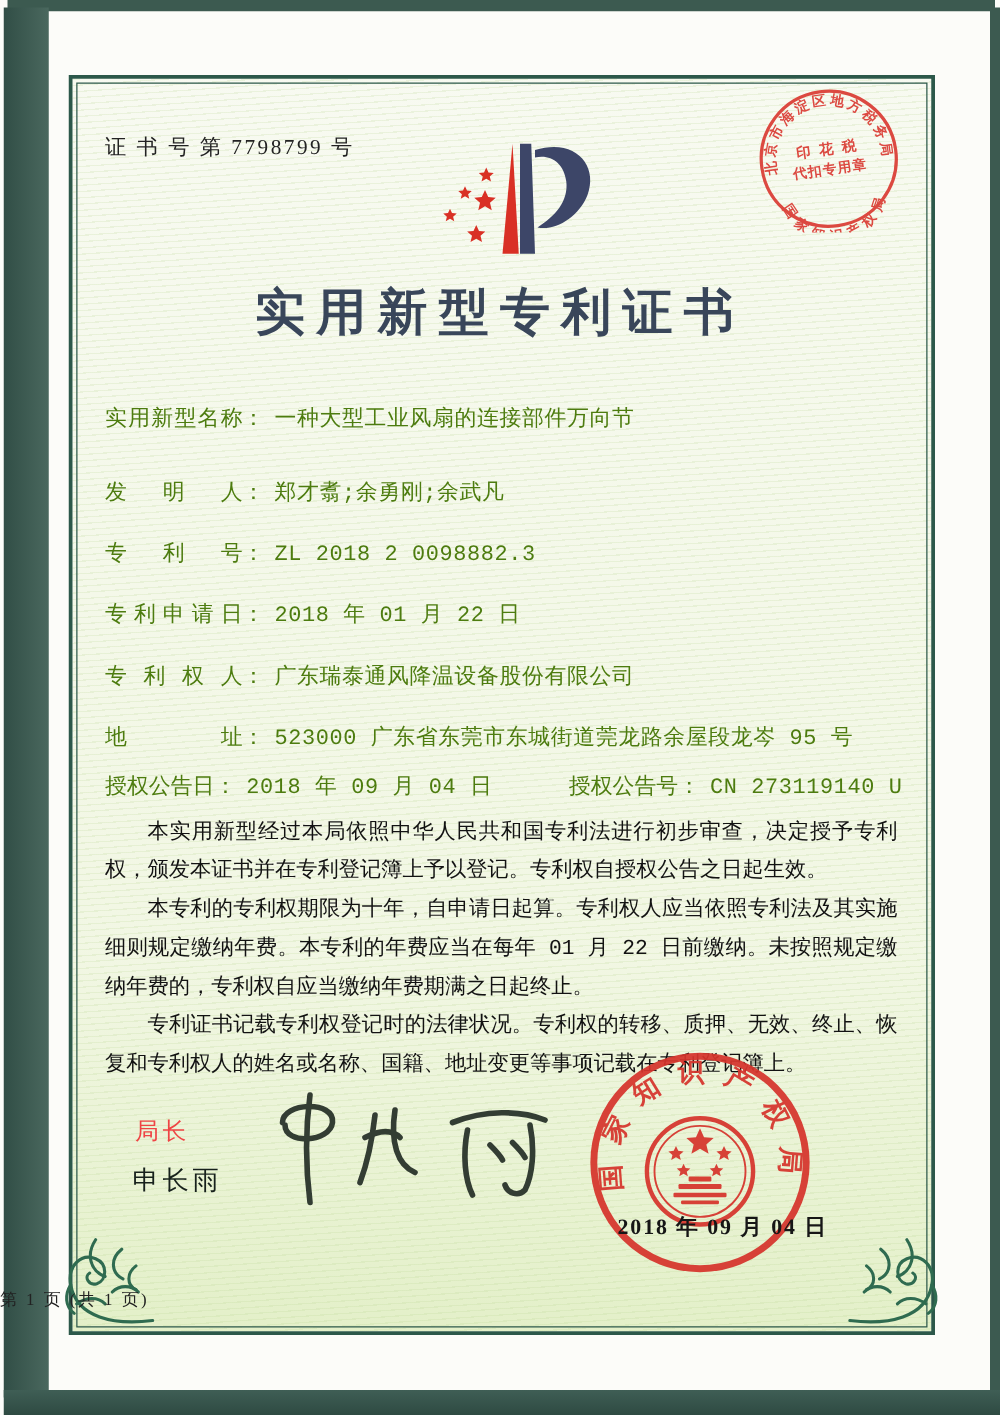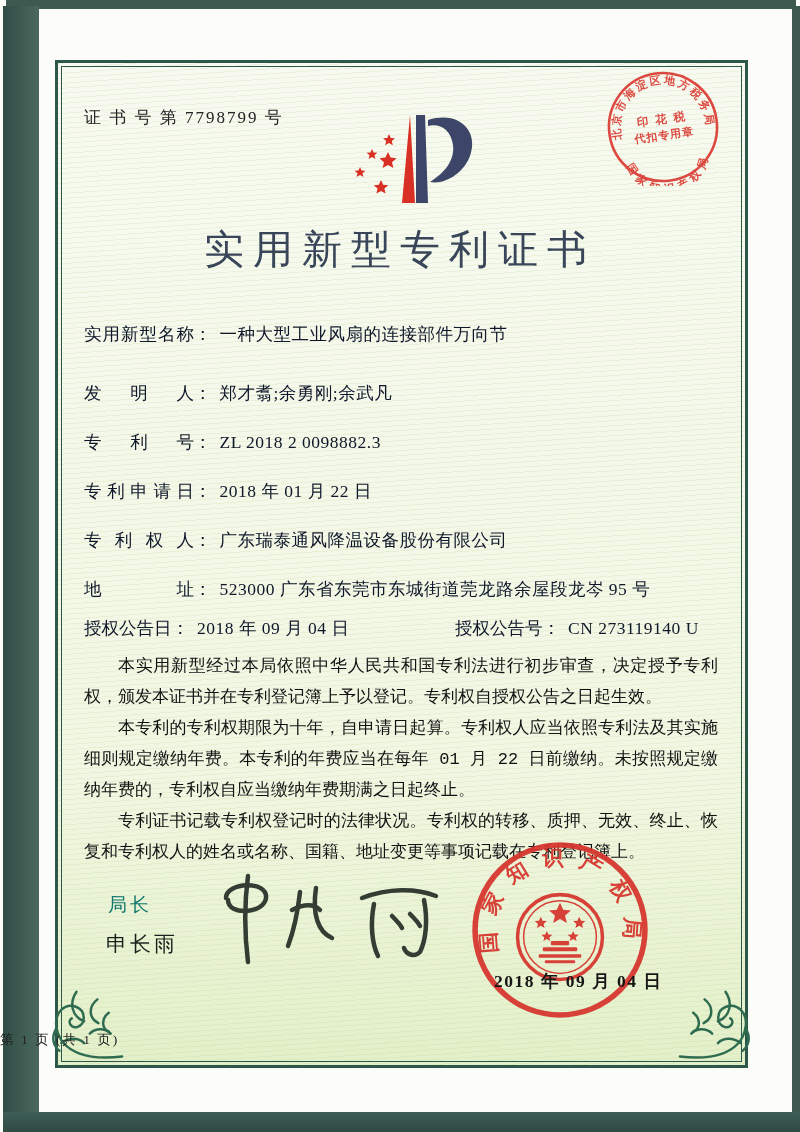--- a/index.html
+++ b/index.html
@@ -25,36 +25,36 @@
       linear-gradient(180deg, rgba(244,248,234,0.55) 0%, rgba(238,245,220,0.75) 70%, rgba(226,239,198,0.95) 100%);
   }
   .frame::after{content:"";position:absolute;inset:3px;border:1px solid #2c584a;pointer-events:none;}
 
   .cert-no{position:absolute;left:84px;top:106px;font-size:17px;letter-spacing:2px;color:#222;}
 
   .logo{position:absolute;left:336px;top:110px;width:150px;height:96px;}
 
   .title{
     position:absolute;left:0;top:222px;width:100%;text-align:center;
-    font-size:40px;font-weight:400;letter-spacing:9px;color:#39465a;
-  }
-
-  .frow{position:absolute;left:84px;font-size:17.5px;white-space:nowrap;color:#0f172a;}
+    font-size:40px;font-weight:700;letter-spacing:9px;color:#39465a;
+  }
+
+  .frow{position:absolute;left:84px;font-size:17.5px;white-space:nowrap;color:#4d7c0f;font-family:Liberation Mono, monospace;}
   .flabel{display:inline-block;width:110px;text-align:justify;text-align-last:justify;vertical-align:bottom;}
   .fcolon{display:inline-block;margin-right:8px;}
   .fvalue{letter-spacing:0.5px;}
   .grant-right{position:absolute;left:371px;top:0;}
 
   .paras{
     position:absolute;left:84px;top:652px;width:634px;
     font-size:17px;line-height:1.82;text-align:justify;color:#121212;font-family:Liberation Mono, monospace;
   }
   .paras p{margin:0;text-indent:2em;}
 
-  .sig-title{position:absolute;left:108px;top:892px;font-size:19px;letter-spacing:3px;color:#0f766e;}
+  .sig-title{position:absolute;left:108px;top:892px;font-size:19px;letter-spacing:3px;color:#ef4444;}
   .sig-name{position:absolute;left:106px;top:930px;font-size:21px;letter-spacing:3px;color:#17211c;}
   .sig-script{position:absolute;left:212px;top:858px;width:240px;height:115px;}
 
   .office-seal{position:absolute;left:470px;top:840px;width:180px;height:180px;opacity:0.93;}
   .seal-date{
     position:absolute;left:494px;top:969px;z-index:5;
     font-size:17.5px;font-weight:700;letter-spacing:1.5px;color:#161616;white-space:nowrap;
   }
 
   .tax-stamp{position:absolute;left:604px;top:68px;width:118px;height:118px;opacity:0.92;}

